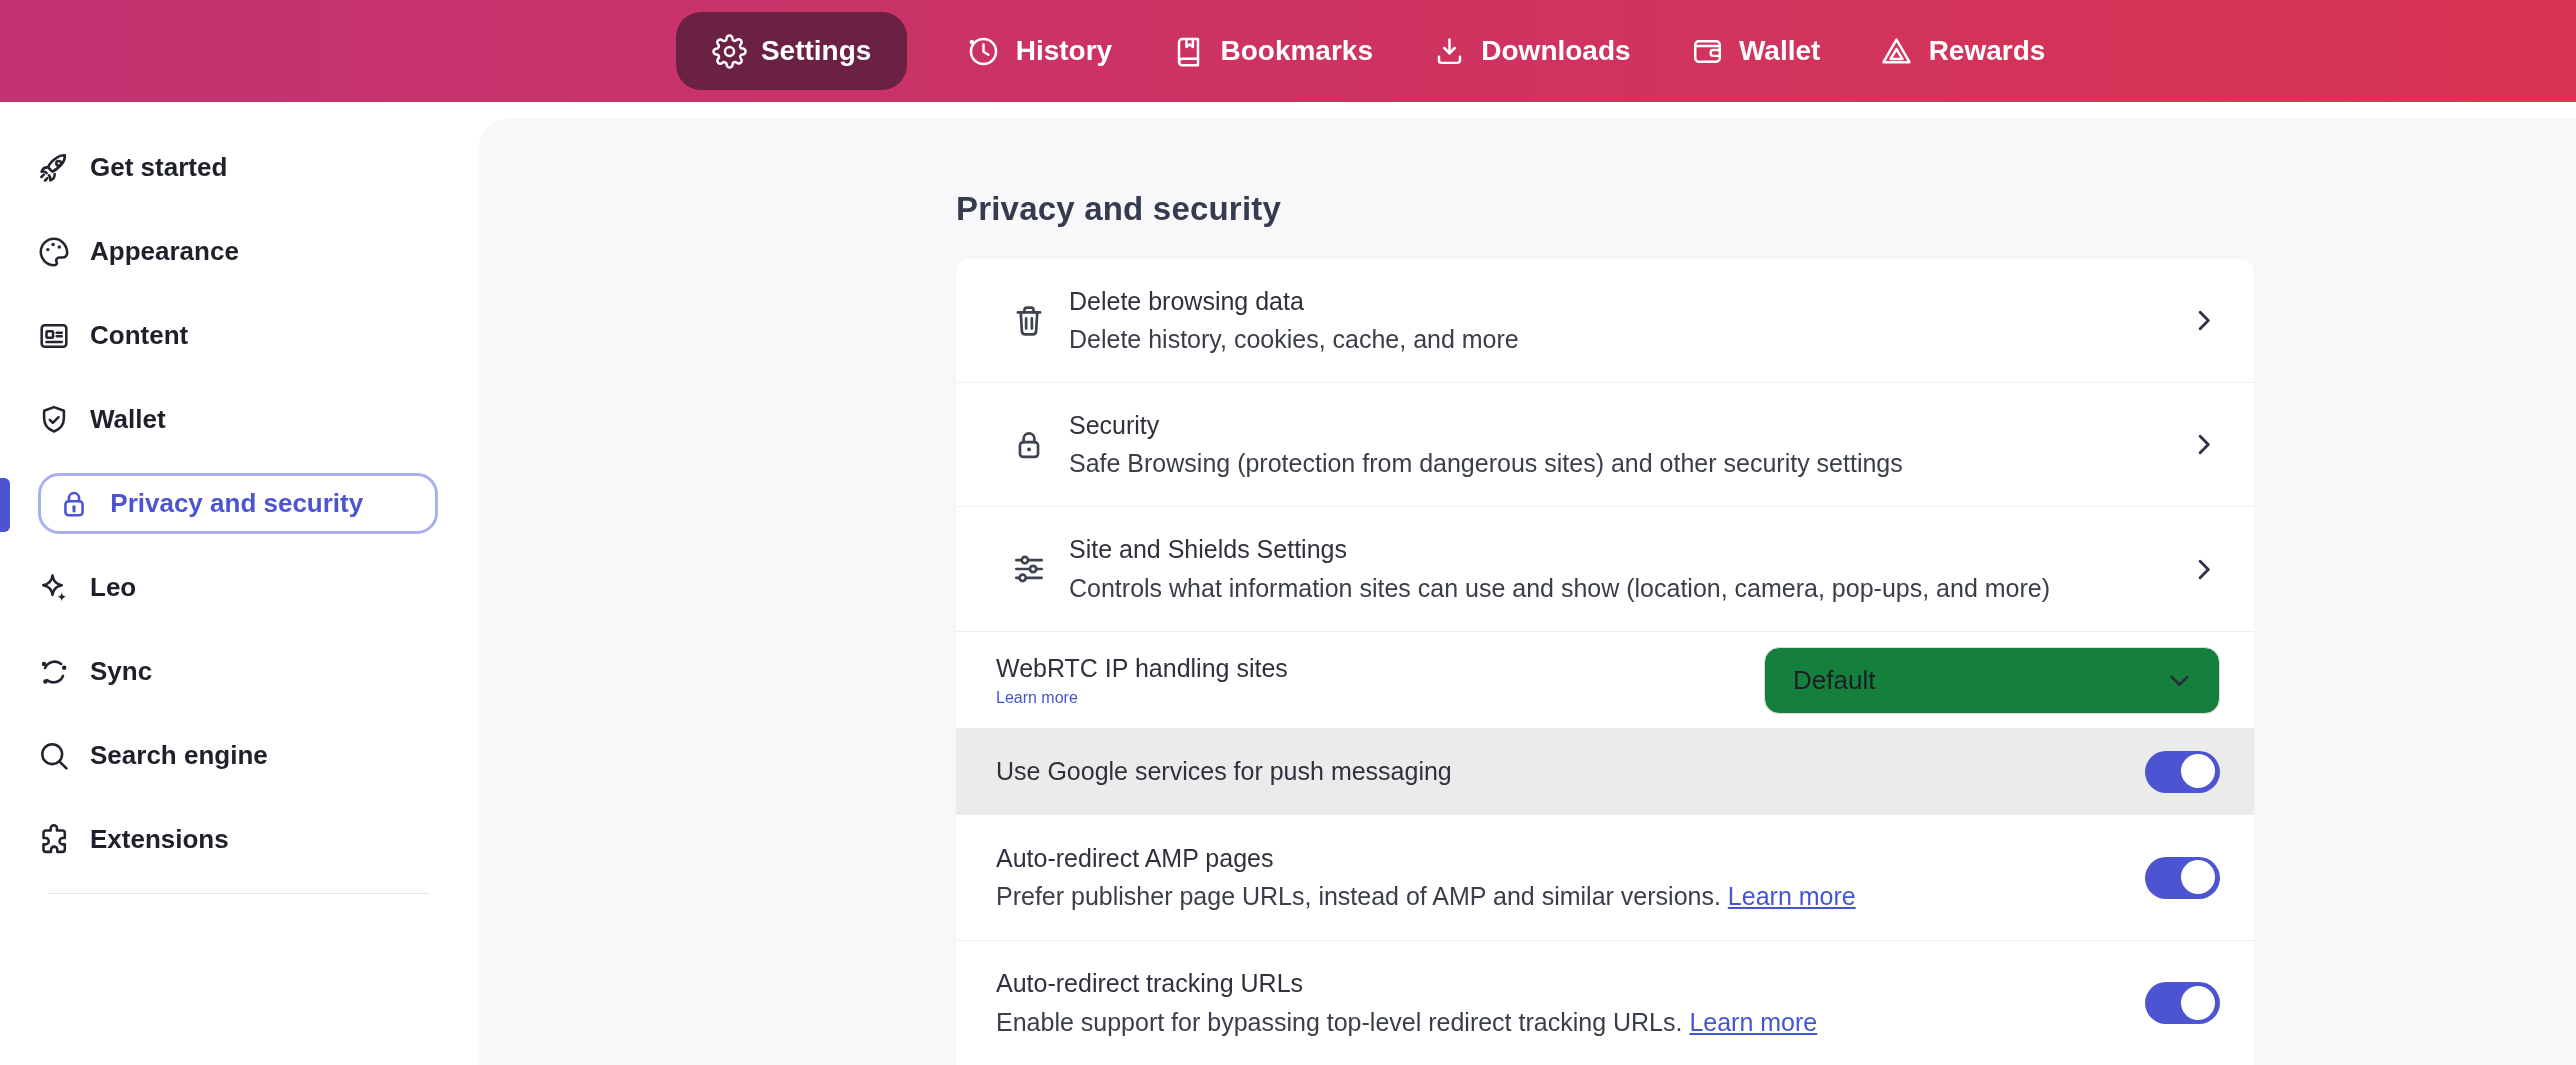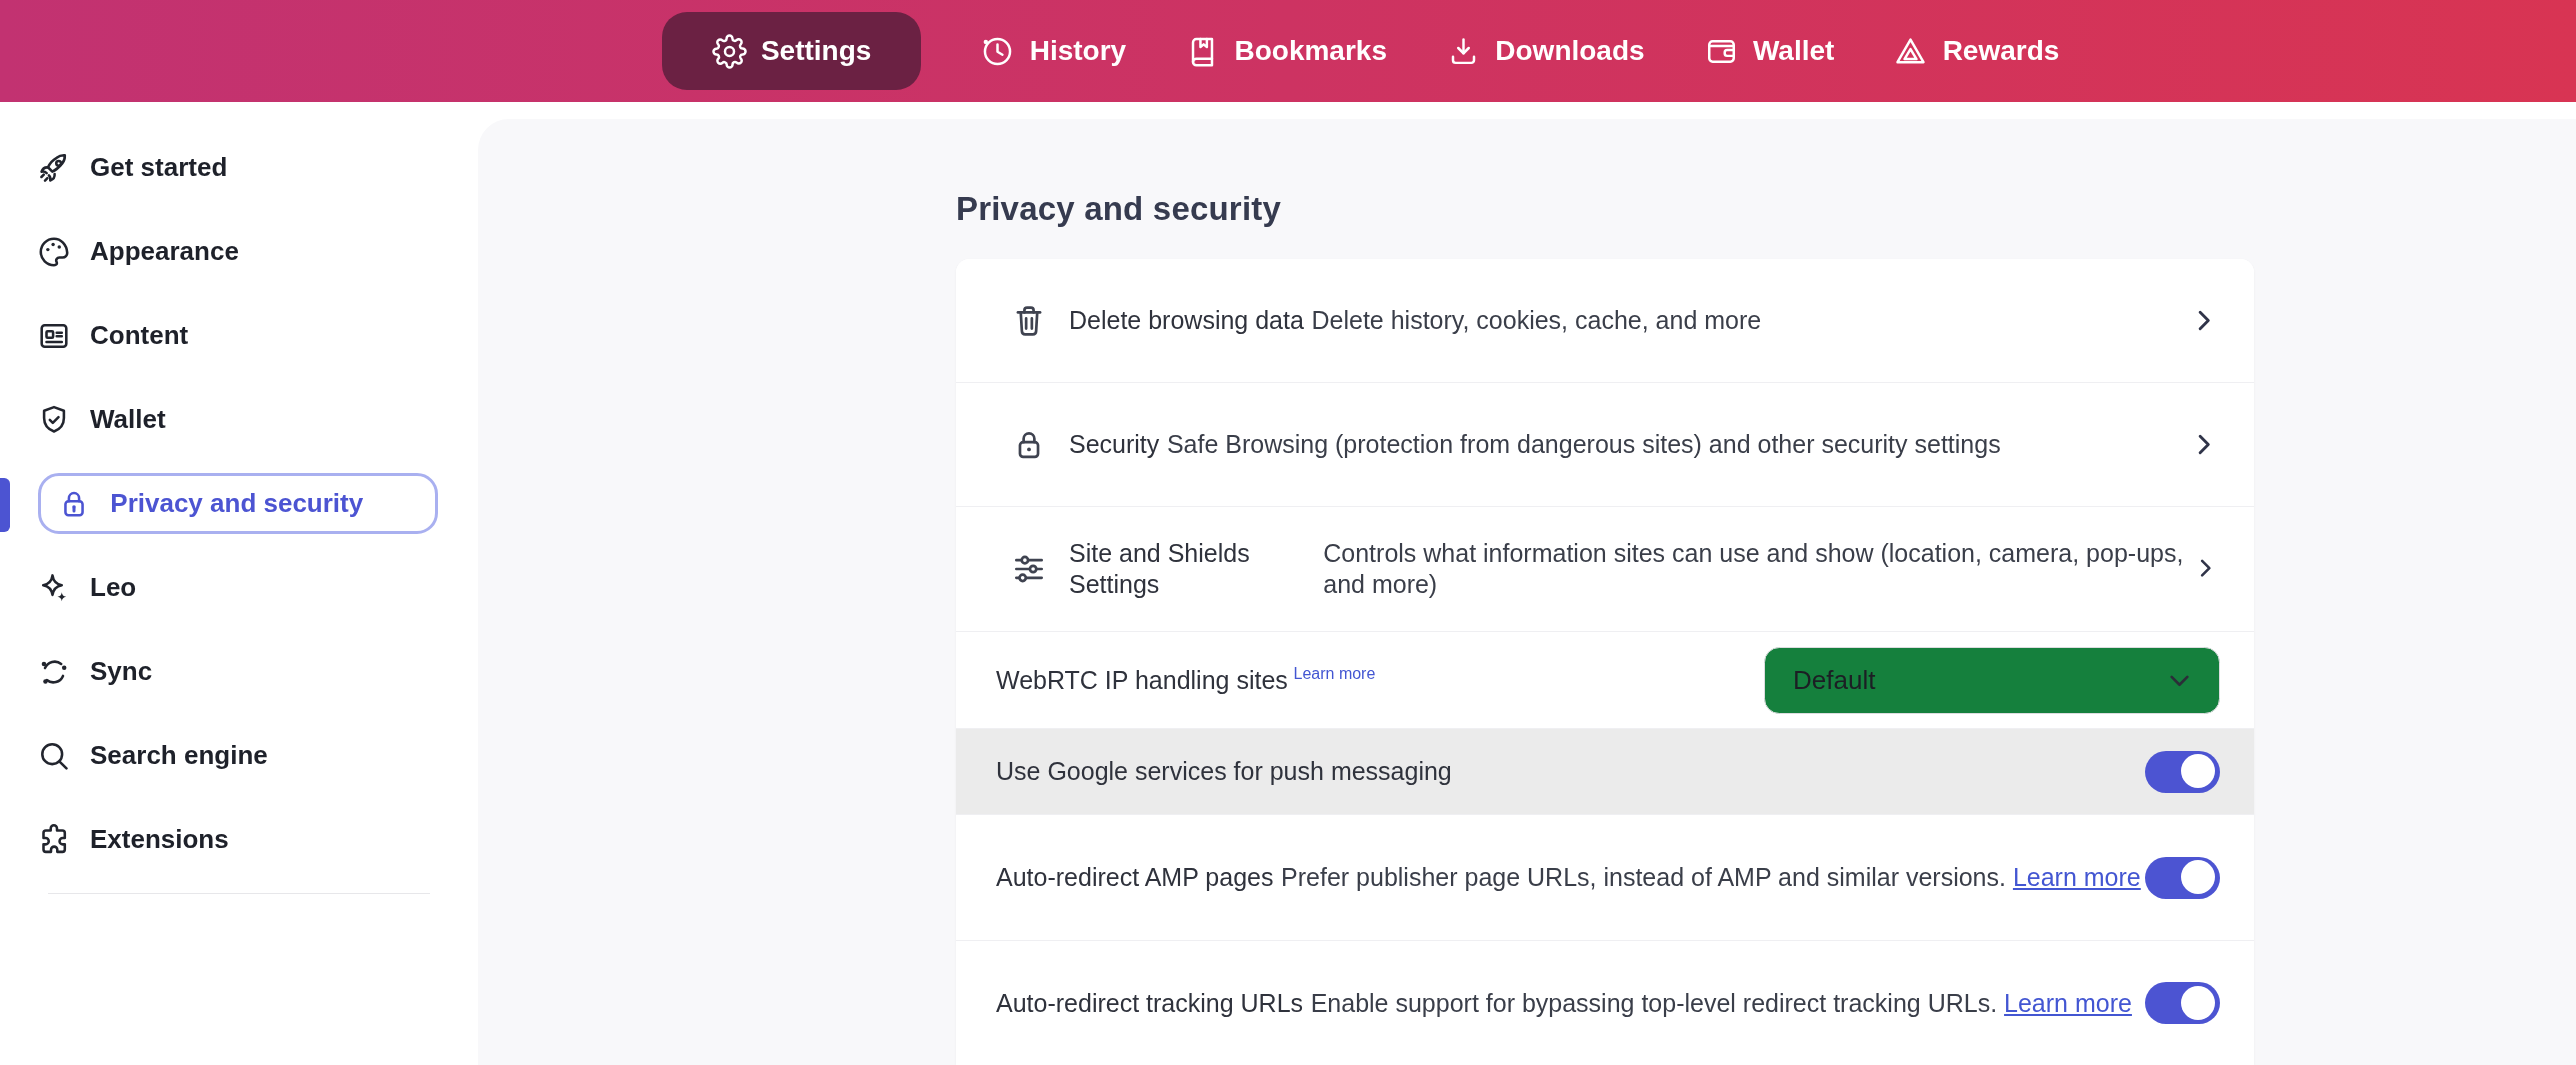--- a/index.html
+++ b/index.html
@@ -28,21 +28,21 @@
   }
   .topnav{
     display:flex;justify-content:center;align-items:center;
     height:100%;gap:59px;padding-left:145px;
   }
   .nav-item{
     display:flex;align-items:center;gap:14.3px;color:#ffffff;
     font-size:28px;font-weight:700;cursor:pointer;white-space:nowrap;
   }
   .nav-item.active{
-    background:var(--active-nav-bg);height:78px;padding:0 50px;
+    background:var(--active-nav-bg);height:78px;padding:0 36px;
     border-radius:25px;
   }
   .nav-item .ni{width:35px;height:35px}
 
   
   .sidebar{
     position:absolute;left:0;top:102px;width:478px;height:963px;
     background:#ffffff;padding-top:35px;
   }
   .side-item{
@@ -80,21 +80,21 @@
     box-shadow:0 1px 2.9px rgba(0,0,0,.05);overflow:hidden;
   }
   .row{
     display:flex;align-items:center;border-top:1.9px solid #efeff2;
     background:#ffffff;
   }
   .row:first-child{border-top:none}
   .row.r-nav{padding:0 38px 0 54px;cursor:pointer}
   .row.r-plain{padding:0 34px 0 40px}
   .row .ri{width:38px;height:38px;flex:0 0 38px;color:#3f4350;margin-right:21px}
-  .rt{display:flex;flex-direction:row;gap:7.6px}
+  .rt{display:flex;flex-direction:column;gap:7.6px}
   .row-title{font-size:25px;line-height:31px;color:#2f323c}
   .row-sub{font-size:25px;line-height:31px;color:#3a3e49}
   .chev{margin-left:auto;width:25px;height:25px;color:#303449}
   .link{color:var(--link);cursor:pointer;text-decoration:none}
   .link.u{text-decoration:underline}
   .row.highlight{background:var(--row-highlight)}
 
   .dropdown{
     margin-left:auto;width:456px;height:67px;background:#15803d;
     border:1.9px solid #dcdcdf;border-radius:15.3px;display:flex;

